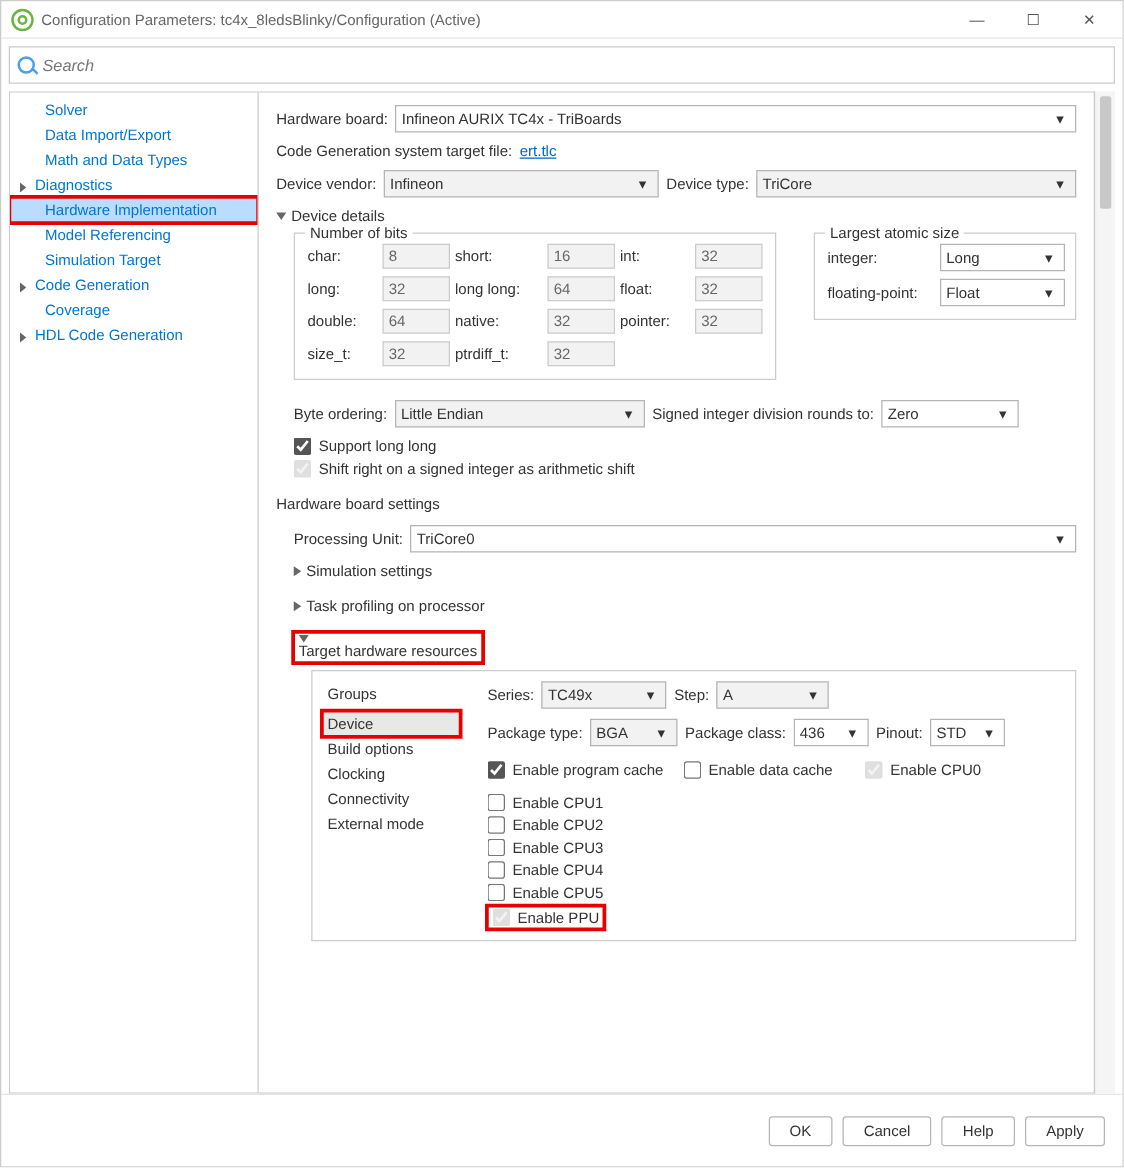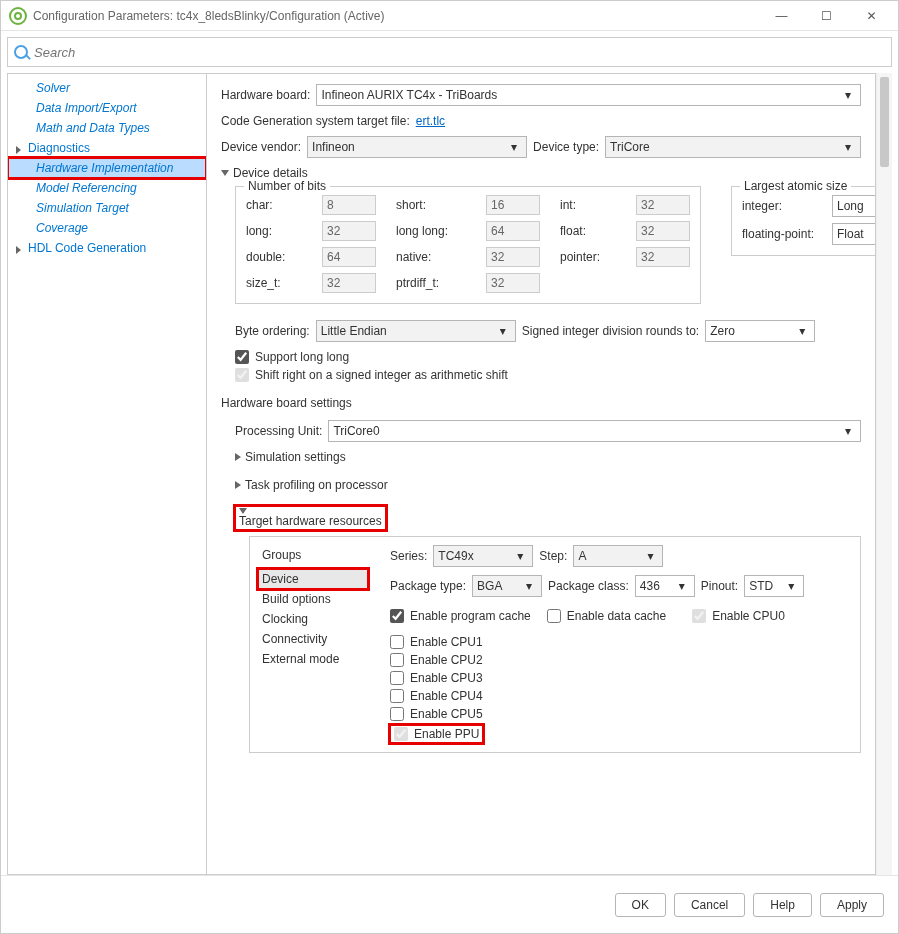--- a/index.html
+++ b/index.html
@@ -12,40 +12,40 @@
   .winbtns{display:flex;gap:0;}
   .winbtn{width:45px;height:28px;display:flex;align-items:center;justify-content:center;color:#555;}
   .searchbar{height:30px;margin:6px;border:1px solid #ccc;display:flex;align-items:center;padding:0 6px;}
   .search-icon{width:14px;height:14px;border:2px solid #4aa0e6;border-radius:50%;position:relative;margin-right:6px;}
   .search-icon::after{content:"";position:absolute;width:6px;height:2px;background:#4aa0e6;transform:rotate(45deg);right:-5px;bottom:-1px;}
   .search-input{border:none;flex:1;outline:none;font-style:italic;color:#999;font-size:13px;}
   .body{flex:1;display:flex;overflow:hidden;margin:0 6px 0 6px;}
   .sidebar{width:200px;border:1px solid #ccc;padding:4px 0;overflow-y:auto;}
   .tree-item{padding:3px 4px 3px 20px;color:#0076d1;cursor:pointer;position:relative;white-space:nowrap;}
   .tree-item.parent::before{content:"";position:absolute;left:8px;top:8px;border-style:solid;border-width:4px 0 4px 5px;border-color:transparent transparent transparent #666;}
-  .tree-item.child{padding-left:28px;font-style:italic;}
+  .tree-item.child{padding-left:28px;}
   .tree-item.selected{background:#b9dcff;}
   .tree-item.red-box{outline:3px solid #e60000;outline-offset:-1px;}
   .main{flex:1;border:1px solid #ccc;border-left:none;overflow-y:auto;padding:10px 14px 14px 14px;position:relative;}
   .scrollbar{width:16px;border-left:1px solid #eee;background:#f5f5f5;position:relative;}
   .scroll-thumb{position:absolute;top:4px;left:3px;right:3px;height:90px;background:#c8c8c8;border-radius:2px;}
   .row{display:flex;align-items:center;margin-bottom:8px;gap:6px;}
   .lbl{white-space:nowrap;}
   .sel{flex:1;border:1px solid #b5b5b5;background:#fff;height:22px;display:flex;align-items:center;padding:0 4px;position:relative;}
   .sel.grey{background:#f2f2f2;color:#777;}
   .sel .caret{margin-left:auto;width:16px;text-align:center;color:#333;}
   .sel.small{flex:none;}
   .link{color:#0067c5;text-decoration:underline;}
   .section-caret{display:inline-block;width:0;height:0;border-style:solid;margin-right:4px;}
   .caret-down{border-width:6px 4px 0 4px;border-color:#666 transparent transparent transparent;}
   .caret-right{border-width:4px 0 4px 6px;border-color:transparent transparent transparent #666;}
   .section-head{margin:6px 0 6px 0;display:flex;align-items:center;cursor:pointer;}
   .fieldset{border:1px solid #ccc;padding:8px 10px 10px 10px;margin-bottom:10px;position:relative;}
   .fs-label{position:absolute;top:-8px;left:8px;background:#fff;padding:0 4px;}
-  .bits-grid{display:grid;grid-template-columns:56px 54px 70px 54px 56px 54px;gap:6px 20px;align-items:center;}
+  .bits-grid{display:grid;grid-template-columns:56px 54px 70px 54px 56px 54px;gap:6px 4px;align-items:center;}
   .num-in{border:1px solid #ccc;background:#f2f2f2;height:20px;padding:0 4px;color:#666;}
   .atomic-grid{display:grid;grid-template-columns:86px 110px;gap:6px 4px;align-items:center;}
   .two-col{display:flex;gap:30px;align-items:flex-start;}
   .chk{display:flex;align-items:center;gap:6px;margin:4px 0;}
   .chk input{width:14px;height:14px;}
   .chk.dis{color:#999;}
   .indent{margin-left:14px;}
   .groups-box{display:flex;border:1px solid #ccc;padding:8px;gap:22px;margin-top:6px;}
   .group-list{width:110px;}
   .group-list div{padding:3px 4px;cursor:pointer;}
@@ -83,20 +83,21 @@
   <div class="body">
 
     <div class="sidebar">
       <div class="tree-item child">Solver</div>
       <div class="tree-item child">Data Import/Export</div>
       <div class="tree-item child">Math and Data Types</div>
       <div class="tree-item parent">Diagnostics</div>
       <div class="tree-item child selected red-box">Hardware Implementation</div>
       <div class="tree-item child">Model Referencing</div>
       <div class="tree-item child">Simulation Target</div>
+      <div class="tree-item parent">Code Generation</div>
       <div class="tree-item child">Coverage</div>
       <div class="tree-item parent">HDL Code Generation</div>
     </div>
 
     <div class="main">
 
       <div class="row">
         <span class="lbl">Hardware board:</span>
         <div class="sel">
           <span>Infineon AURIX TC4x - TriBoards</span>

